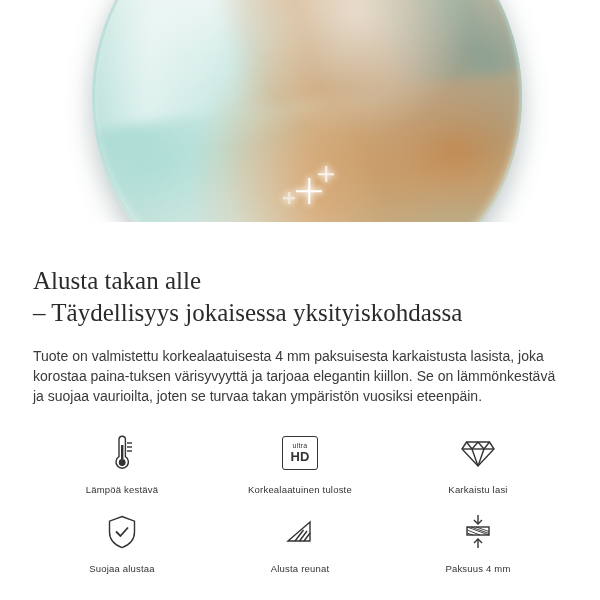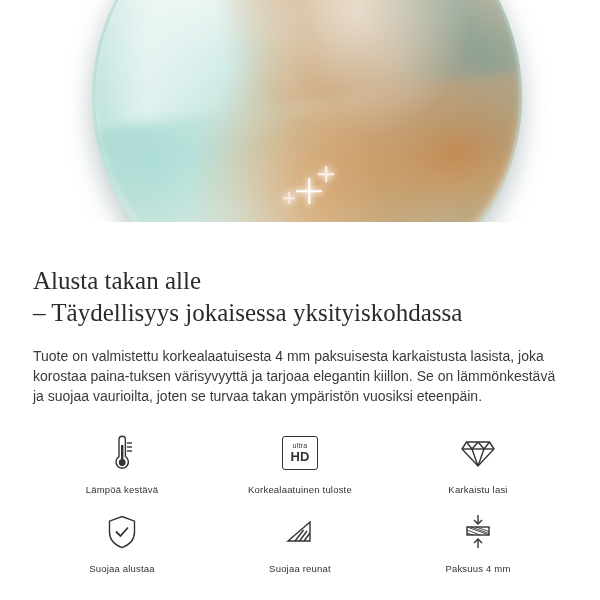--- a/index.html
+++ b/index.html
@@ -241,21 +241,21 @@
 
     <div class="feature">
       <div class="feature-icon">
         <svg width="36" height="34" viewBox="0 0 36 34" fill="none" stroke="#333" stroke-width="1.4">
           <path d="M6 26 L28 26 L28 7 Z" fill="none"></path>
           <line x1="13" y1="26" x2="21.5" y2="15"></line>
           <line x1="17.5" y1="26" x2="25" y2="16"></line>
           <line x1="22" y1="26" x2="28" y2="18"></line>
         </svg>
       </div>
-      <div class="feature-label">Suojaa reunat</div>
+      <div class="feature-label">Alusta reunat</div>
     </div>
 
     <div class="feature">
       <div class="feature-icon">
         <svg width="36" height="40" viewBox="0 0 36 40" fill="none" stroke="#333" stroke-width="1.4">
           <line x1="18" y1="3" x2="18" y2="11"></line>
           <polyline points="14,8 18,12 22,8" fill="none"></polyline>
           <rect x="7" y="15" width="22" height="8" fill="none"></rect>
           <line x1="7" y1="15" x2="29" y2="23" stroke-width="0.9"></line>
           <line x1="11" y1="15" x2="29" y2="21.5" stroke-width="0.9"></line>

